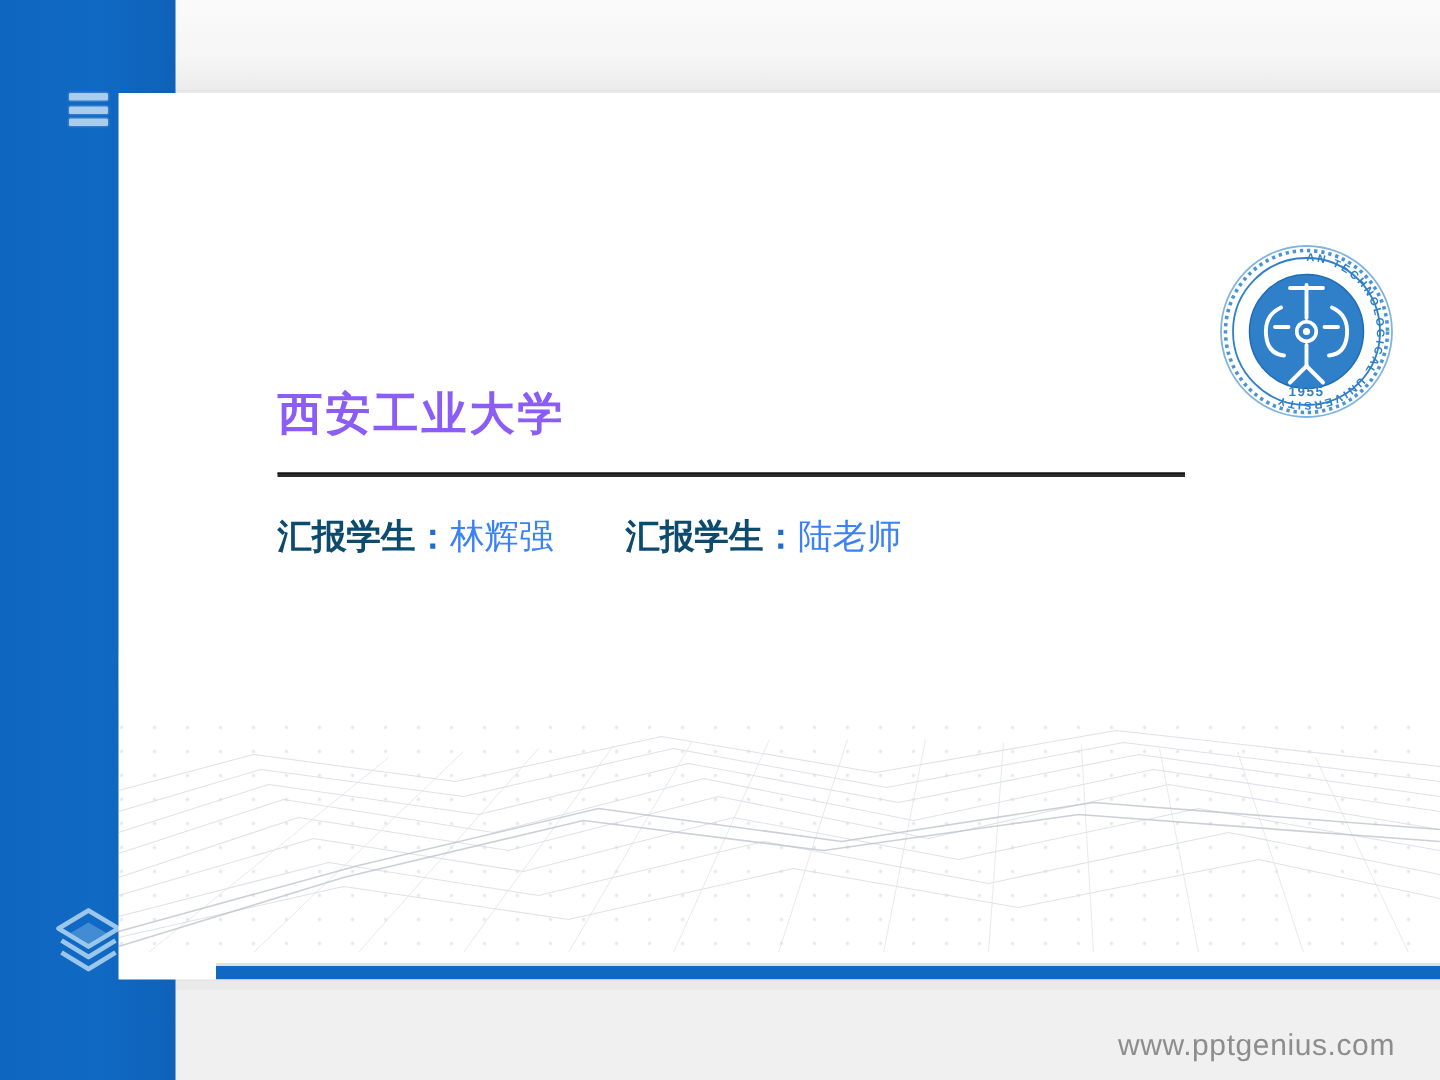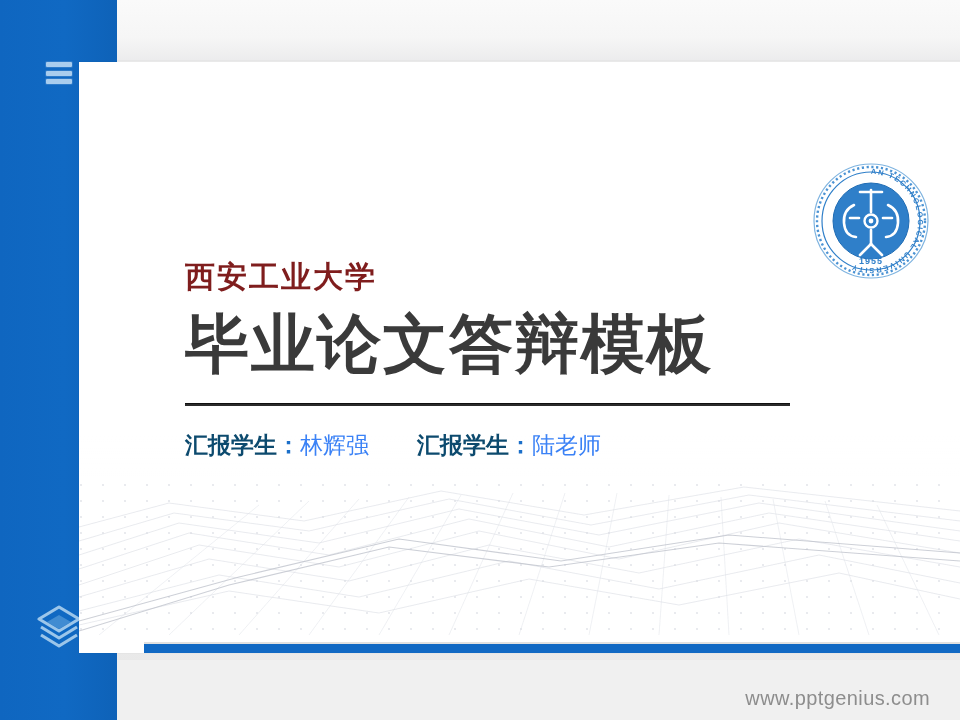--- a/index.html
+++ b/index.html
@@ -85,21 +85,21 @@
 
   
   .seal { position:absolute; right:28px; top:98px; width:122px; height:122px; }
   .seal svg { display:block; width:100%; height:100%; }
 
   
   .titleblock { position:absolute; left:106px; top:198px; width:640px; }
 
   .univ {
     font-size:30px; font-weight:bold; letter-spacing:2px;
-    color:#7f1d1d; line-height:1.1;
+    color:#8b5cf6; line-height:1.1;
   }
   .maintitle {
     margin-top:16px;
     font-size:64px; font-weight:bold; letter-spacing:2px;
     color:#3a3a3a; line-height:1.12;
     white-space:nowrap;
   }
   .rule {
     margin-top:22px; width:605px; height:3px;
     background:#2b2b2b;
@@ -240,21 +240,20 @@
         <circle cx="61" cy="61" r="2.4" fill="#ffffff"></circle>
 
         <text x="61" y="104" text-anchor="middle" font-size="9" font-weight="bold" fill="#2f7fc9" font-family="'Liberation Sans', sans-serif" letter-spacing="1">1955</text>
       </svg>
     </div>
 
     <div class="titleblock">
 
       <div class="univ">西安工业大学</div>
 
-      <div class="maintitle">毕业论文答辩模板</div>
 
       <div class="rule"></div>
 
       <div class="people">
 
         <div class="person">
           <span class="p-label">汇报学生</span><span class="p-sep">：</span><span class="p-value">林辉强</span>
         </div>
 
         <div class="person">

